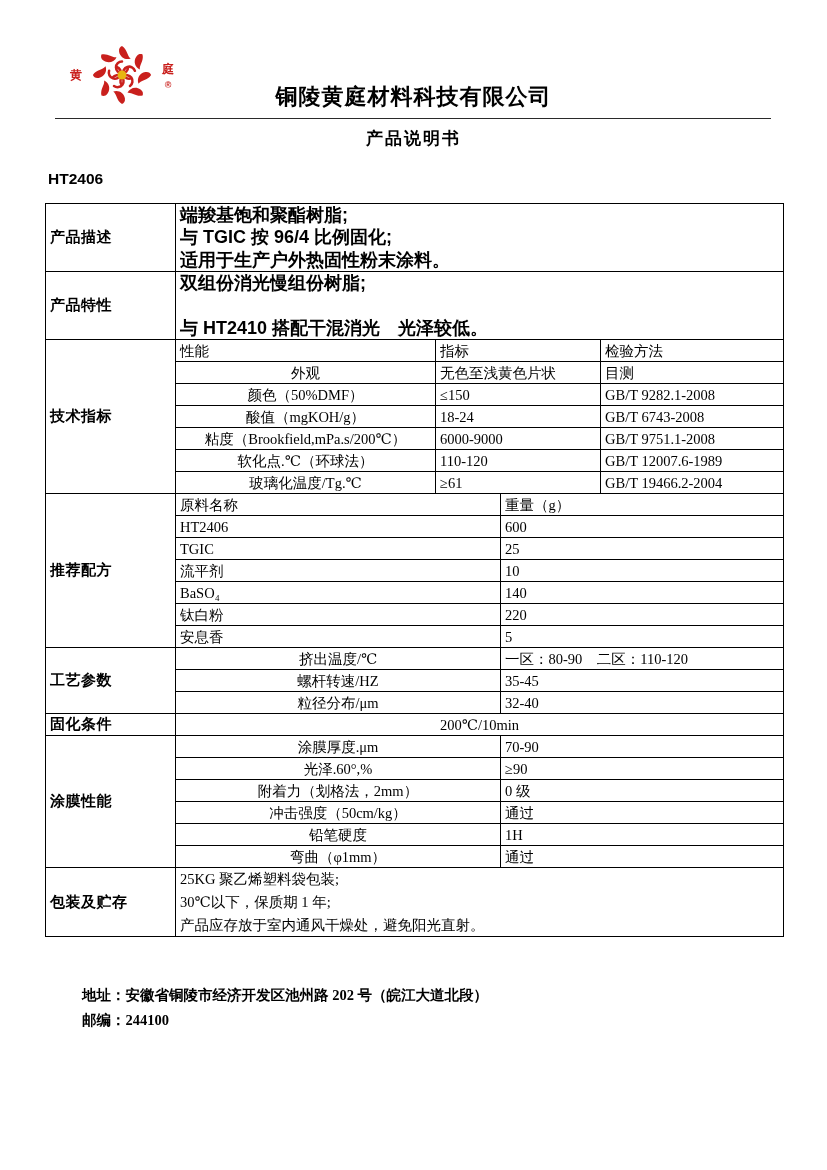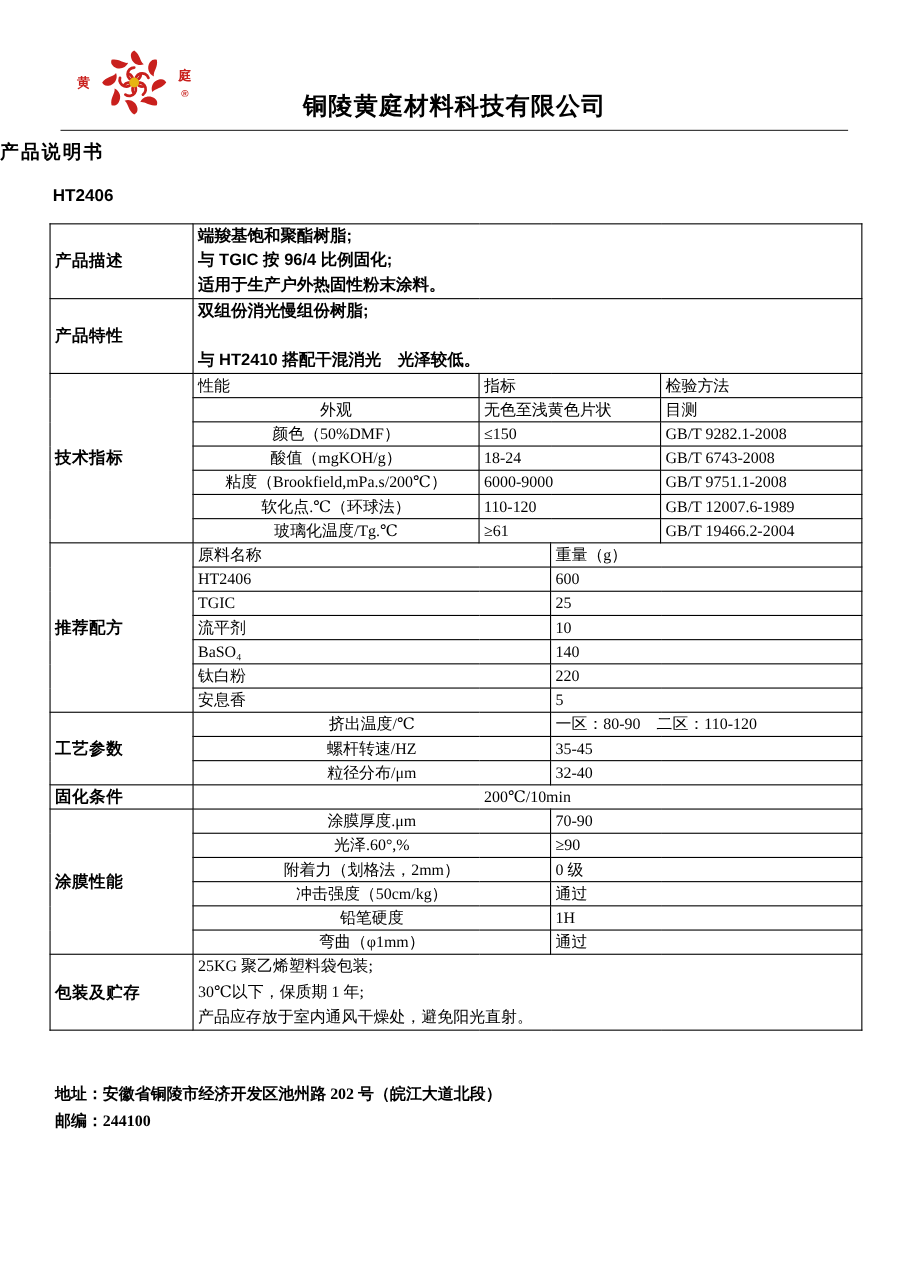--- a/index.html
+++ b/index.html
@@ -13,49 +13,49 @@
   .logo { position:absolute; left:70px; top:42px; display:flex; align-items:center; gap:4px; }
   .logo .side-char { color:#c9201d; font-size:12px; font-weight:700; }
   .logo .right-col { display:flex; flex-direction:column; align-items:center; gap:2px; }
   .logo .reg { color:#c9201d; font-size:9px; font-weight:700; }
   .company-name {
     position:absolute; top:82px; left:0; width:100%; text-align:center;
     font-size:22px; font-weight:700; letter-spacing:1px;
   }
   .header-rule { position:absolute; top:118px; left:55px; width:716px; border-top:1.5px solid #2a2a2a; }
   .doc-title {
-    position:absolute; top:127px; left:0; width:100%; text-align:left;
+    position:absolute; top:127px; left:0; width:100%; text-align:center;
     font-size:17px; font-weight:600; letter-spacing:2px;
   }
   .product-code { position:absolute; top:170px; left:48px; font-size:15.5px; font-weight:700; }
   
   table.spec {
     position:absolute; top:203px; left:45px; width:738px;
     border-collapse:collapse; table-layout:fixed;
   }
   table.spec td { border:1px solid #000; padding:0 4px; vertical-align:middle; }
   td.lbl {
     font-size:15px; font-weight:600; vertical-align:top;
     padding:2px 2px 0 6px; letter-spacing:0.5px;
   }
-  td.sans-content { font-size:15px; font-weight:600; vertical-align:top; padding:1px 4px 2px 8px; }
+  td.sans-content { font-size:18px; font-weight:600; vertical-align:top; padding:1px 4px 2px 8px; }
   .ln { line-height:22.4px; min-height:22.4px; white-space:pre-wrap; }
   .serif { font-family:"Liberation Serif","DejaVu Serif",serif; font-size:14.5px; font-weight:400; }
   td.h22 { height:22px; line-height:20px; }
   td.cc { text-align:left; }
   td.ll { text-align:center; padding-left:8px;margin-left:36px; }
   td.pack-content { vertical-align:top; padding:1px 4px 2px 8px; }
   td.pack-content .ln { line-height:22.6px; min-height:22.6px; }
   
   .footer {
     position:absolute; top:983px; left:50px;
     font-family:"Liberation Serif","DejaVu Serif",serif;
     font-size:14.5px; font-weight:600;
   }
-  .footer .f-line { line-height:25px; }
+  .footer .f-line { line-height:25px;margin-left:32px; }
 </style>
 </head>
 <body>
 
 <div class="page">
 
   <div class="logo">
     <span class="side-char">黄</span>
     <svg width="72" height="66" viewBox="-37 -34 74 68">
       <defs>

